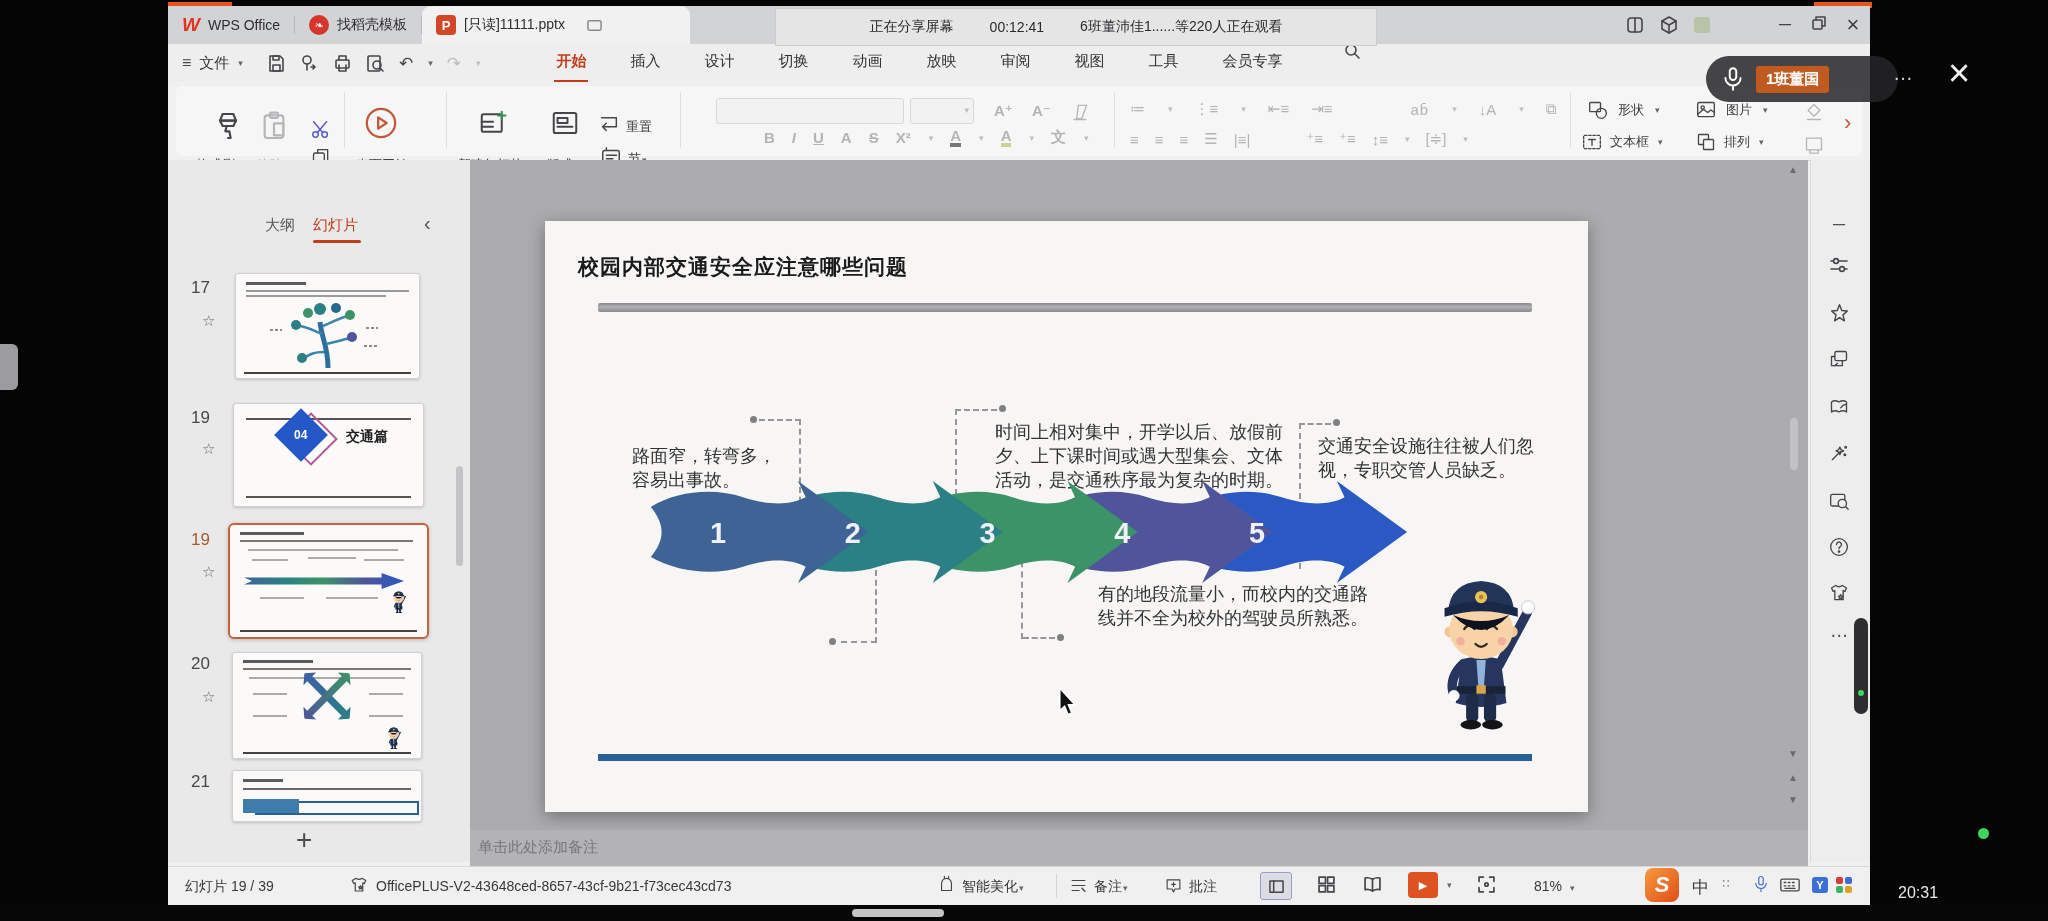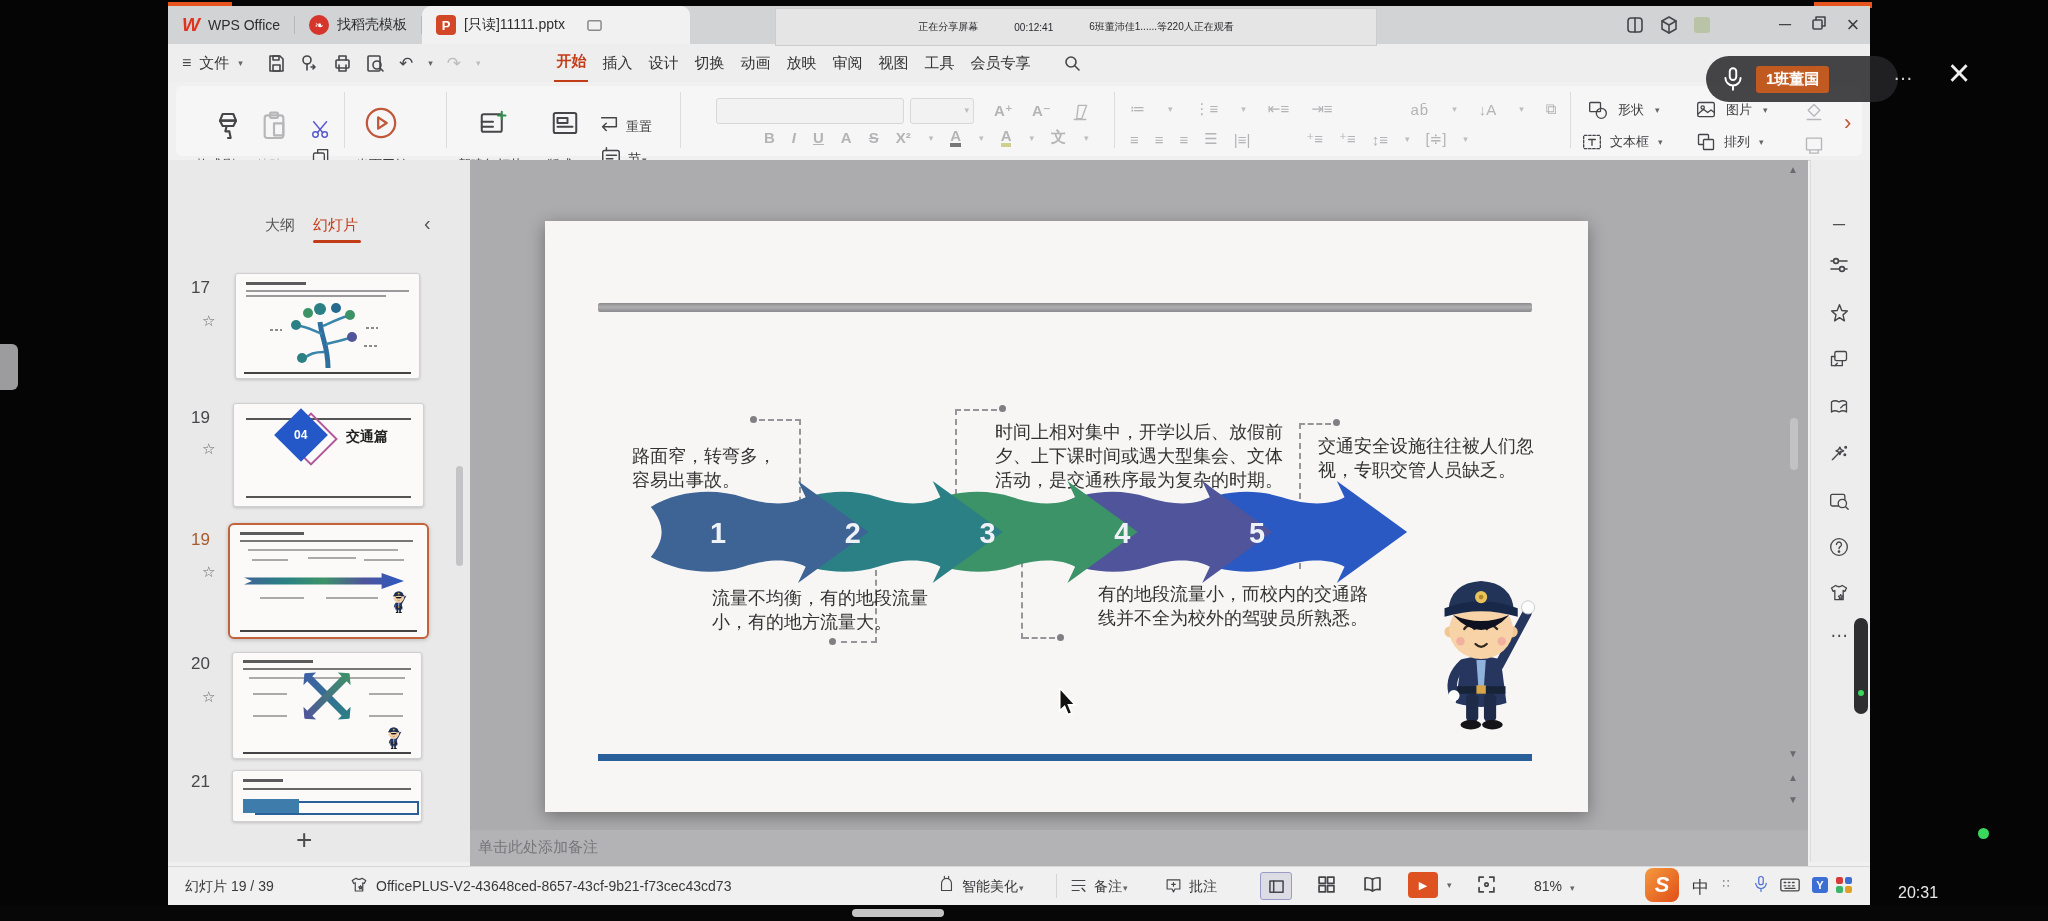--- a/index.html
+++ b/index.html
@@ -6,21 +6,21 @@
 #screen{position:relative;width:2048px;height:921px;background:#050505;overflow:hidden;
  font-family:"Liberation Sans","DejaVu Sans",sans-serif;-webkit-font-smoothing:antialiased;color:#2e2e30}
 .abs{position:absolute}
 .win{left:168px;top:6px;width:1702px;height:899px;background:#f0f0f1;overflow:hidden}
 
 .tabbar{left:0;top:0;width:100%;height:38px;background:#d2d3d5;display:flex;align-items:center;border-bottom:1px solid #c3c3c5}
 .tab{display:flex;align-items:center;gap:8px;padding:0 14px;height:38px;font-size:14px;white-space:nowrap}
 .tab.active{background:#f1f1f2;border-radius:9px 9px 0 0}
 .vline{width:1px;height:18px;background:#b8b8ba}
 .appicon{width:20px;height:20px;border-radius:4px;display:flex;align-items:center;justify-content:center;color:#fff;font-weight:bold;font-size:13px}
-.share{left:607px;top:2px;width:600px;height:36px;background:#e5e5e6;border:1px solid #cdcdcf;display:flex;align-items:center;justify-content:center;gap:36px;font-size:10px;color:#2a2a2c;z-index:5}
+.share{left:607px;top:2px;width:600px;height:36px;background:#e5e5e6;border:1px solid #cdcdcf;display:flex;align-items:center;justify-content:center;gap:36px;font-size:14px;color:#2a2a2c;z-index:5}
 .winctl{font-size:17px;color:#3c3c3e;width:34px;text-align:center;cursor:default}
 
 .menubar{left:0;top:38px;width:100%;height:38px;background:#eeeeef;border-bottom:1px solid #e2e2e3;display:flex;align-items:center}
 .mitem{font-size:15px;color:#333;padding:9px 2px;white-space:nowrap}
 .mitem.on{color:#c23c17;font-weight:bold;border-bottom:3px solid #c23c17}
 
 .ribbon{left:0;top:76px;width:100%;height:78px;background:#f1f0f1;border-bottom:1px solid #d6d6d8}
 .rpanel{left:8px;top:80px;width:1686px;height:70px;background:#f6f6f7;border-radius:6px}
 .lbl{font-size:13px;color:#3d3d3f;white-space:nowrap}
 .lblg{font-size:13px;color:#b2b2b5;white-space:nowrap}
@@ -174,21 +174,21 @@
       <svg class="ic" width="19" height="19" viewBox="0 0 19 19">
             <rect x="2" y="2" width="12" height="15" rx="1"></rect>
             <circle cx="11" cy="11" r="4"></circle>
             <line x1="14" y1="14" x2="17" y2="17"></line>
           </svg>
       <span style="font-size:17px;color:#46464a">↶</span>
           <span class="caret">▾</span>
       <span style="font-size:17px;color:#bcbcbe">↷</span>
           <span class="caretg">▾</span>
     </div>
-    <div style="display:flex;align-items:center;gap:12px;margin-left:64px">
+    <div style="display:flex;align-items:flex-start;gap:40px;margin-left:64px">
       <span class="mitem on">开始</span>
       <span class="mitem">插入</span>
       <span class="mitem">设计</span>
       <span class="mitem">切换</span>
       <span class="mitem">动画</span>
       <span class="mitem">放映</span>
       <span class="mitem">审阅</span>
       <span class="mitem">视图</span>
       <span class="mitem">工具</span>
       <span class="mitem">会员专享</span>
@@ -434,40 +434,40 @@
     <div class="tl" style="left:10px;top:8px;width:40px;height:3px"></div>
     <div class="tl" style="left:10px;top:17px;width:168px;height:2px;background:#666"></div>
     <div class="abs" style="left:22px;top:30px;width:160px;height:10px;border:2px solid #2a6099"></div>
     <div class="abs" style="left:10px;top:28px;width:56px;height:14px;background:#3e7cab"></div>
   </div>
   <div class="abs" style="left:128px;top:818px;font-size:28px;color:#4c4c4f">+</div>
   <div class="abs" style="left:288px;top:460px;width:7px;height:100px;background:#c4c4c7;border-radius:4px"></div>
 
   <div class="abs canvas"></div>
   <div class="abs slide">
+    <div class="abs stitle" style="left:33px;top:32px">校园内部交通安全应注意哪些问题</div>
     <div class="abs" style="left:53px;top:82px;width:934px;height:9px;border-radius:2px;background:linear-gradient(#8a8a8e,#b0b0b3 45%,#8a8a8e)"></div>
 
     <div class="abs cdot" style="left:205px;top:195px"></div>
     <div class="abs dashh" style="left:214px;top:198px;width:42px"></div>
     <div class="abs dashv" style="left:254px;top:198px;height:142px"></div>
     <div class="abs dashv" style="left:330px;top:330px;height:92px"></div>
     <div class="abs dashh" style="left:296px;top:420px;width:36px"></div>
     <div class="abs cdot" style="left:284px;top:417px"></div>
     <div class="abs dashv" style="left:410px;top:188px;height:146px"></div>
     <div class="abs dashh" style="left:410px;top:188px;width:42px"></div>
     <div class="abs cdot" style="left:454px;top:184px"></div>
     <div class="abs dashv" style="left:476px;top:330px;height:88px"></div>
     <div class="abs dashh" style="left:478px;top:416px;width:32px"></div>
     <div class="abs cdot" style="left:512px;top:413px"></div>
     <div class="abs dashv" style="left:754px;top:202px;height:146px"></div>
     <div class="abs dashh" style="left:754px;top:202px;width:32px"></div>
     <div class="abs cdot" style="left:788px;top:198px"></div>
 
     <div class="abs callout" style="left:87px;top:224px;width:152px">路面窄，转弯多，容易出事故。</div>
-    <div class="abs callout" style="left:167px;top:366px;width:222px">流量不均衡，有的地段流量小，有的地方流量大。</div>
     <div class="abs callout" style="left:450px;top:200px;width:294px">时间上相对集中，开学以后、放假前夕、上下课时间或遇大型集会、文体活动，是交通秩序最为复杂的时期。</div>
     <div class="abs callout" style="left:553px;top:362px;width:278px">有的地段流量小，而校内的交通路线并不全为校外的驾驶员所熟悉。</div>
     <div class="abs callout" style="left:773px;top:214px;width:224px">交通安全设施往往被人们忽视，专职交管人员缺乏。</div>
 
     <svg class="abs" style="left:100px;top:255px" width="765" height="112" viewBox="0 0 795 116">
       <defs>
             <path id="arw" d="M6,32 C34,15 72,12 102,22 C130,31 152,30 167,22 L159,5 L232,58 L159,111 L167,94 C152,86 130,85 102,94 C74,103 36,101 6,84 C21,66 21,50 6,32 Z"></path>
           </defs>
       <g>
             <use href="#arw" x="560" fill="#2b59c4"></use>

